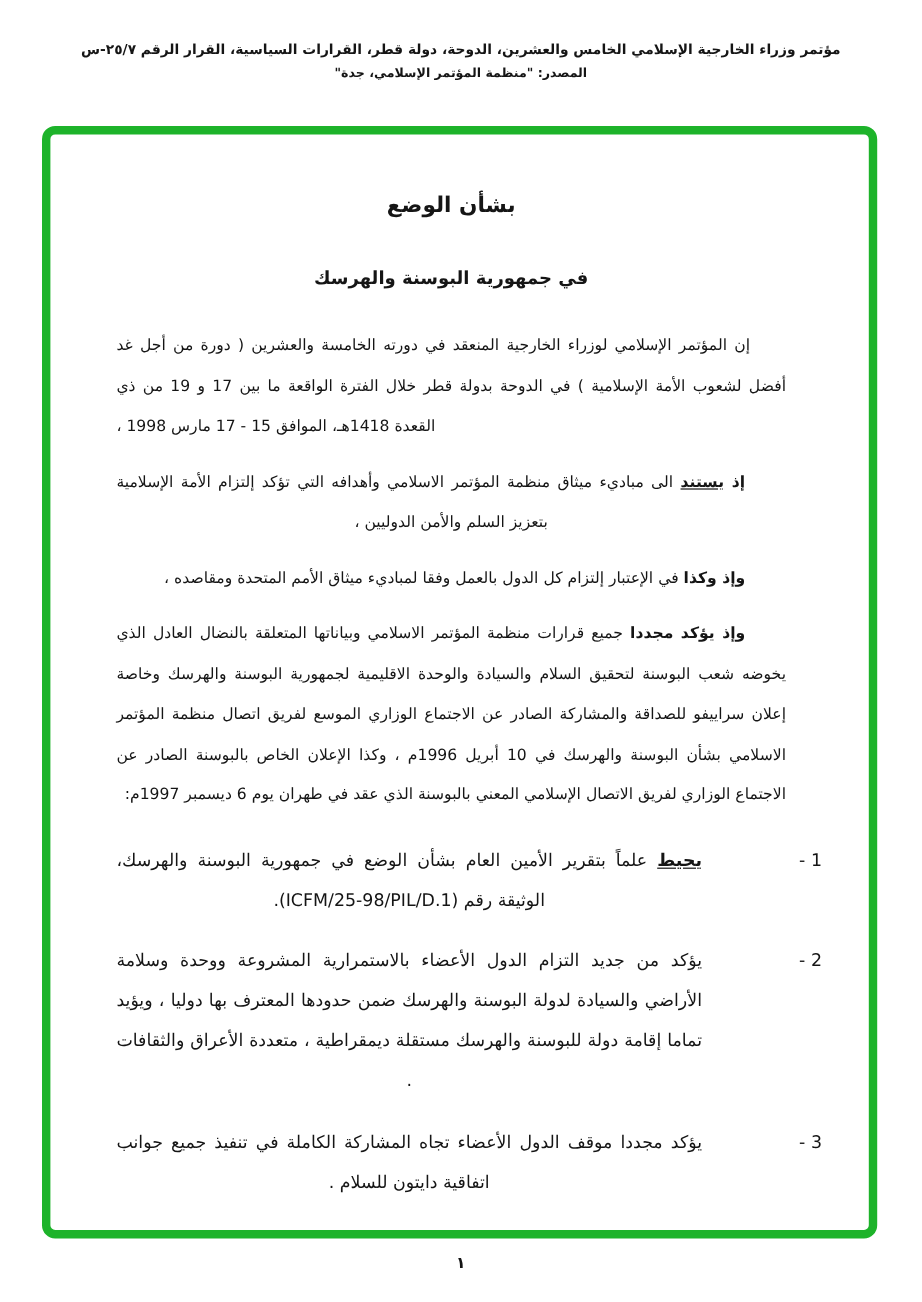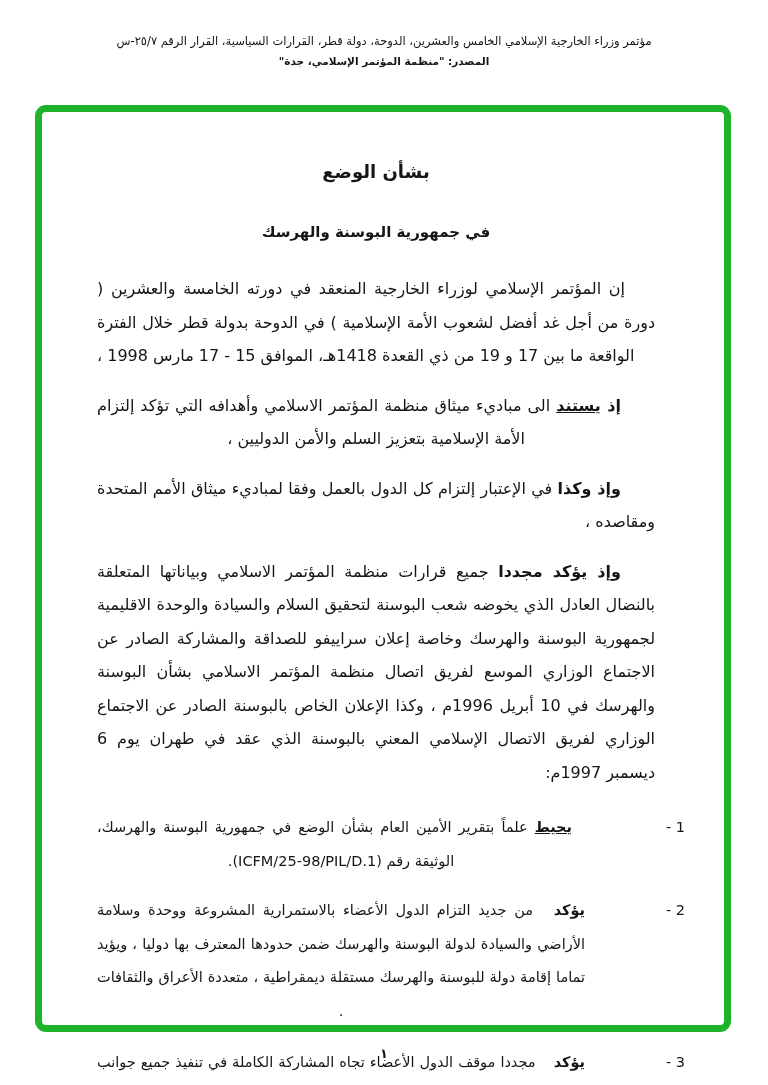--- a/index.html
+++ b/index.html
@@ -6,21 +6,21 @@
   body{
     width:768px;height:1085px;position:relative;background:#ffffff;
     font-family:"DejaVu Sans",sans-serif;color:#151515;
     -webkit-font-smoothing:antialiased;
   }
   
   .page-header{
     position:absolute;top:34px;left:0;right:0;
     text-align:center;direction:rtl;
   }
-  .hdr-l1{font-size:11.5px;font-weight:normal;letter-spacing:0;}
+  .hdr-l1{font-size:11.5px;font-weight:bold;letter-spacing:0;}
   .hdr-l2{font-size:10.5px;font-weight:bold;margin-top:7px;}
 
   
   .doc-frame{
     position:absolute;left:35px;top:105px;
     width:682px;height:913px;
     border:7px solid #1db32a;border-radius:11px;
     background:#ffffff;
   }
   .doc-content{
@@ -29,40 +29,40 @@
   }
 
   
   .title-block{margin-top:44px;text-align:center;font-weight:bold;}
   .title-1{font-size:16.5px;line-height:34px;}
   .title-2{font-size:18px;line-height:32px;}
   .title-3{font-size:15px;line-height:32px;margin-top:28px;}
 
   
   .para{
-    font-size:16px;line-height:33.5px;
+    font-size:13px;line-height:33.5px;
     text-align:justify;text-justify:inter-word;
   }
   .para .lead{font-weight:bold;}
   .para .lead-u{font-weight:bold;text-decoration:underline;}
   .p1{margin-top:24px;text-indent:30px;text-align-last:left;}
   .p2{margin-top:6px;text-indent:34px;text-align-last:center;}
   .p3{margin-top:6px;text-indent:34px;text-align-last:right;}
   .p4{margin-top:6px;text-indent:34px;text-align-last:right;}
 
   
   .item{
     display:flex;margin-top:22px;margin-left:0;margin-right:-30px;
     font-size:14.5px;line-height:33.5px;
   }
   .item-num{flex:0 0 100px;text-align:right;}
   .item-body{
     flex:1 1 auto;text-align:justify;text-justify:inter-word;
   }
-  .item-body .lead{font-weight:bold;margin-left:13px;}
+  .item-body .lead{font-weight:normal;}
   .item-body .lead-u{font-weight:bold;text-decoration:underline;}
   .i1 .item-body{text-align-last:center;}
   .i2{margin-top:16px;}
   .i2 .item-body{text-align-last:center;}
   .i3{margin-top:18px;}
   .i3 .item-body{text-align-last:center;}
 
   
   .page-number{
     position:absolute;top:1046px;left:0;right:0;

